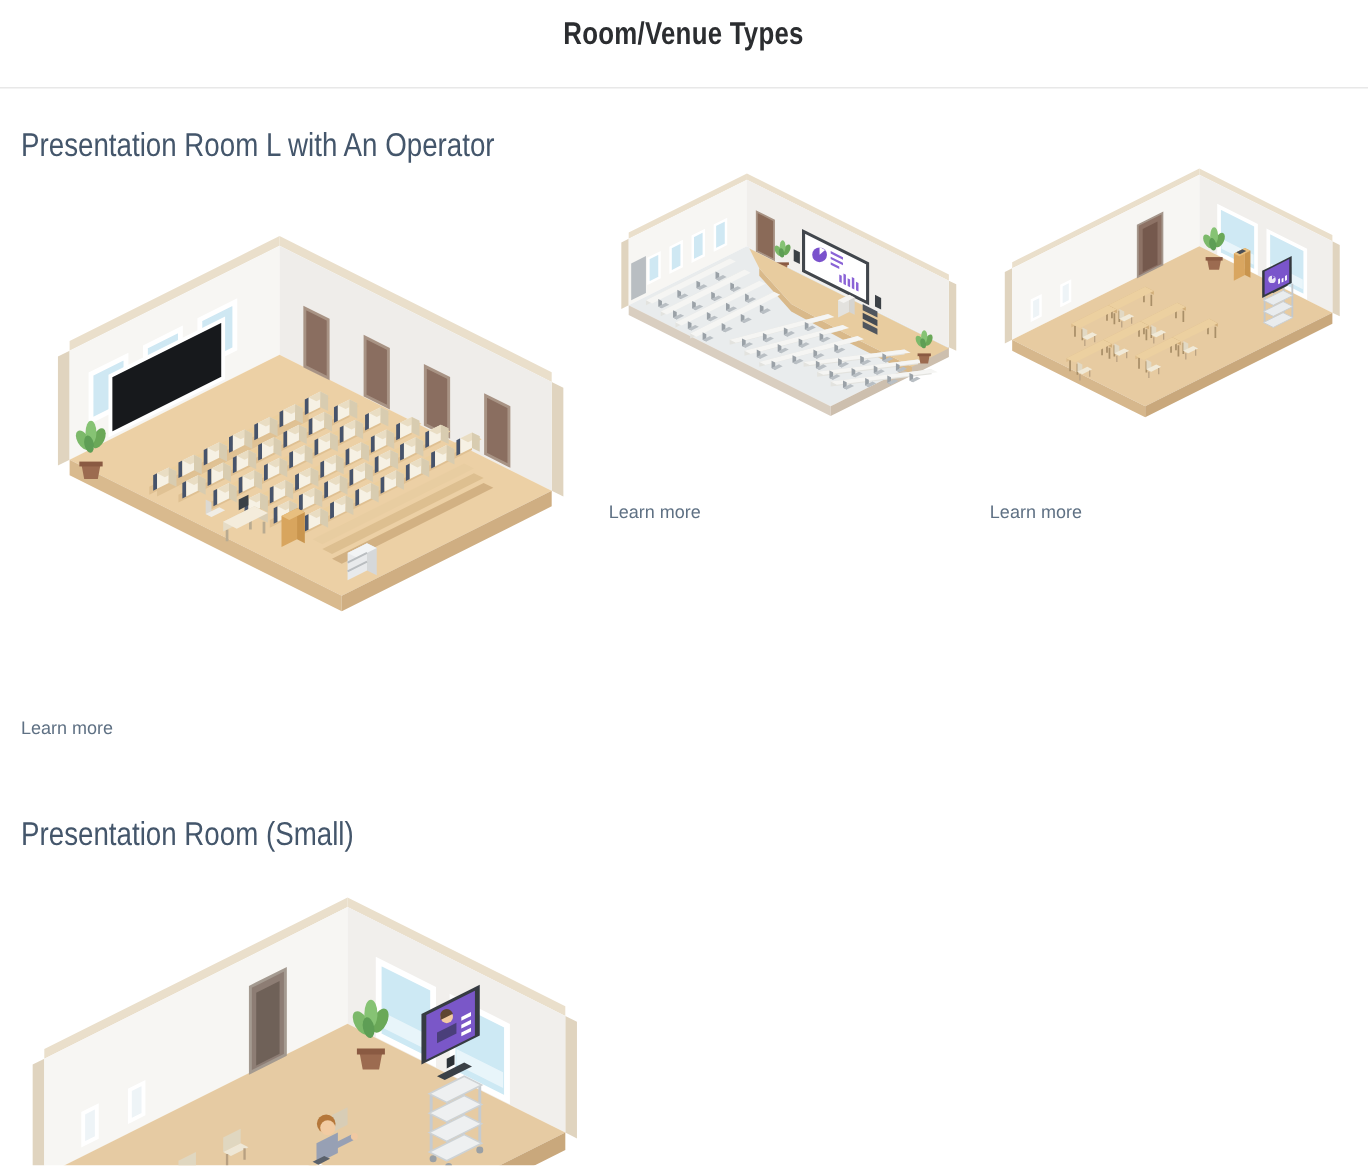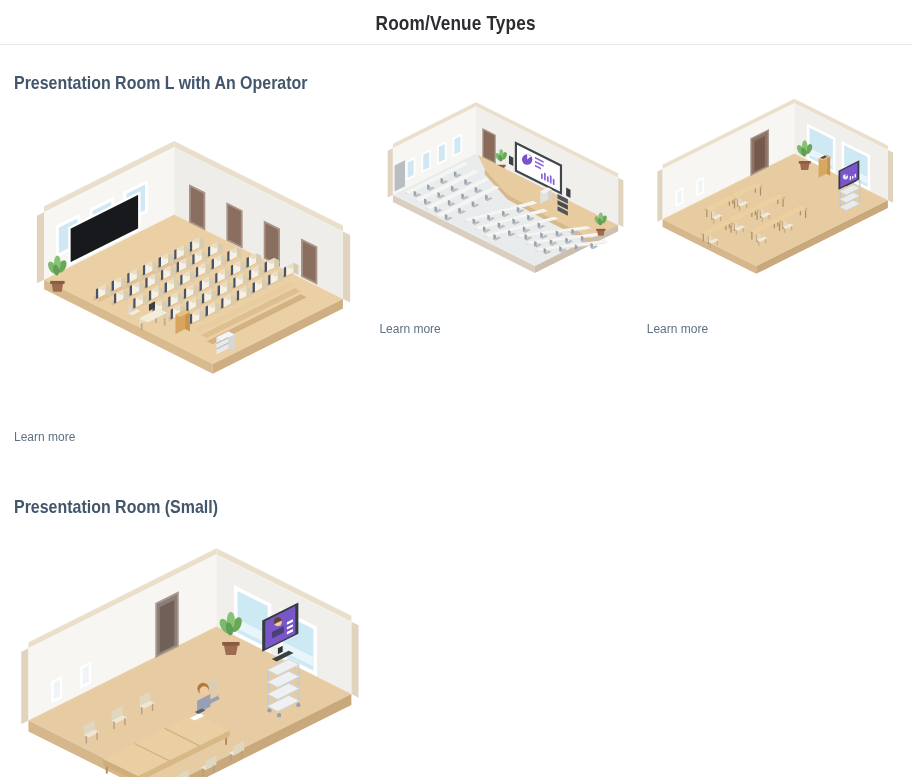--- a/index.html
+++ b/index.html
@@ -1,28 +1,28 @@
 <!DOCTYPE html>
 <html style="--title: #2b2d30; --heading: #44566b; --link: #5f7184; --divider: #e8e8e8; --floor_tan: #ecd0a5; --floor_gray: #e9eced; --wall_white: #f7f6f3; --window_blue: #cfe8f3; --door_brown: #8a6e60; --screen_purple: #7a55cb; --seat_dark_accent: #46536b;"><head>
 <meta charset="utf-8">
 <style>
   :root{
     --title:#2b2d30; --heading:#44566b; --link:#5f7184; --divider:#e8e8e8; --bg:#ffffff;
   }
   *{box-sizing:border-box}
   body{margin:0;background:var(--bg);font-family:"Liberation Sans",sans-serif;color:#222}
   .page{width:912px;height:777px;overflow:hidden;background:var(--bg)}
-  .site-header{padding:11px 0 9px;border-bottom:1px solid var(--divider);text-align:center}
+  .site-header{padding:11px 0 23px;border-bottom:1px solid var(--divider);text-align:center}
   .site-header h1{margin:0;font-size:21px;font-weight:bold;color:var(--title);display:inline-block;transform:scaleX(.82);transform-origin:center;white-space:nowrap;letter-spacing:.2px}
   .grid{display:grid;grid-template-columns:repeat(3,1fr);column-gap:16px;row-gap:52px;padding:28px 14px 0 14px}
-  .card h3{margin:0;font-size:19px;font-weight:bold;color:var(--heading);line-height:20px;height:20px}
+  .card h3{margin:0;font-size:22px;font-weight:normal;color:var(--heading);line-height:20px;height:20px}
   .card h3 span{display:inline-block;transform:scaleX(.84);transform-origin:left center;white-space:nowrap}
   .fig{margin-top:18px}
   .fig svg{display:block;width:100%;height:auto}
-  .learn-more{display:inline-block;margin-top:6px;font-size:12px;color:var(--link);text-decoration:none;cursor:pointer}
+  .learn-more{display:inline-block;margin-top:16px;font-size:12px;color:var(--link);text-decoration:none;cursor:pointer}
 </style>
 </head>
 <body>
 
 <svg width="0" height="0" style="position:absolute" aria-hidden="true">
 <defs>
   <g id="plantD">
     <ellipse cx="-4" cy="-12" rx="3" ry="5.5" fill="#7cb96a" transform="rotate(-30 -4 -12)"></ellipse>
     <ellipse cx="4" cy="-13" rx="3" ry="5.5" fill="#6aa858" transform="rotate(25 4 -13)"></ellipse>
     <ellipse cx="0" cy="-16" rx="2.8" ry="6" fill="#86c374"></ellipse>

